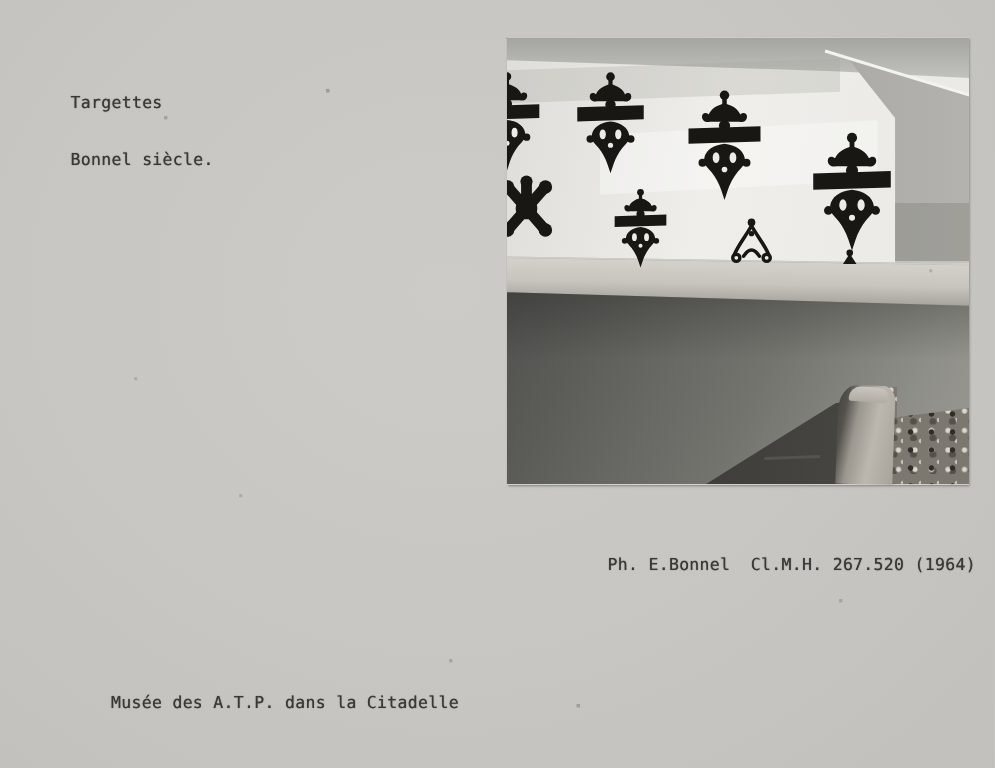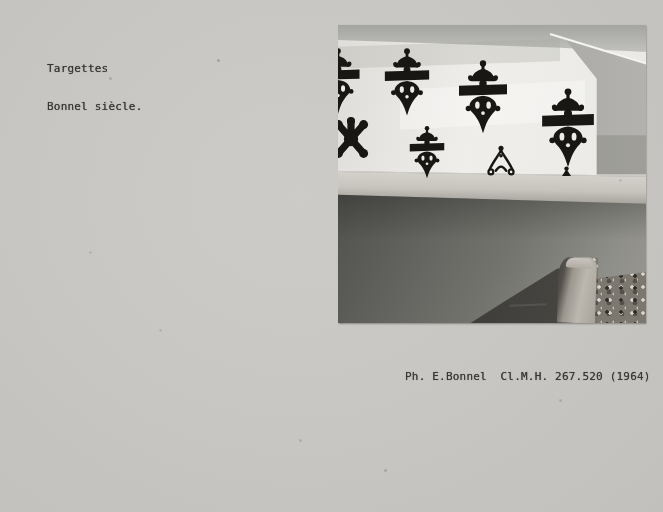--- a/index.html
+++ b/index.html
@@ -163,17 +163,18 @@
     <div class="ph ph-ground-box"></div>
     <div class="ph gravel ph-gravel-sliver"></div>
     <div class="ph gravel ph-gravel-main"></div>
     <div class="ph ph-leg"></div>
     <div class="ph ph-leg-cap"></div>
   </div>
 
   <div class="typed credit-line">Ph. E.Bonnel  Cl.M.H. 267.520 (1964)</div>
 
   <div class="typed bottom-label">
+    <div class="indent">Musée des A.T.P. dans la Citadelle</div>
     
   </div>
 
   <div class="speck-layer"></div>
 </div>
 
 </body></html>

